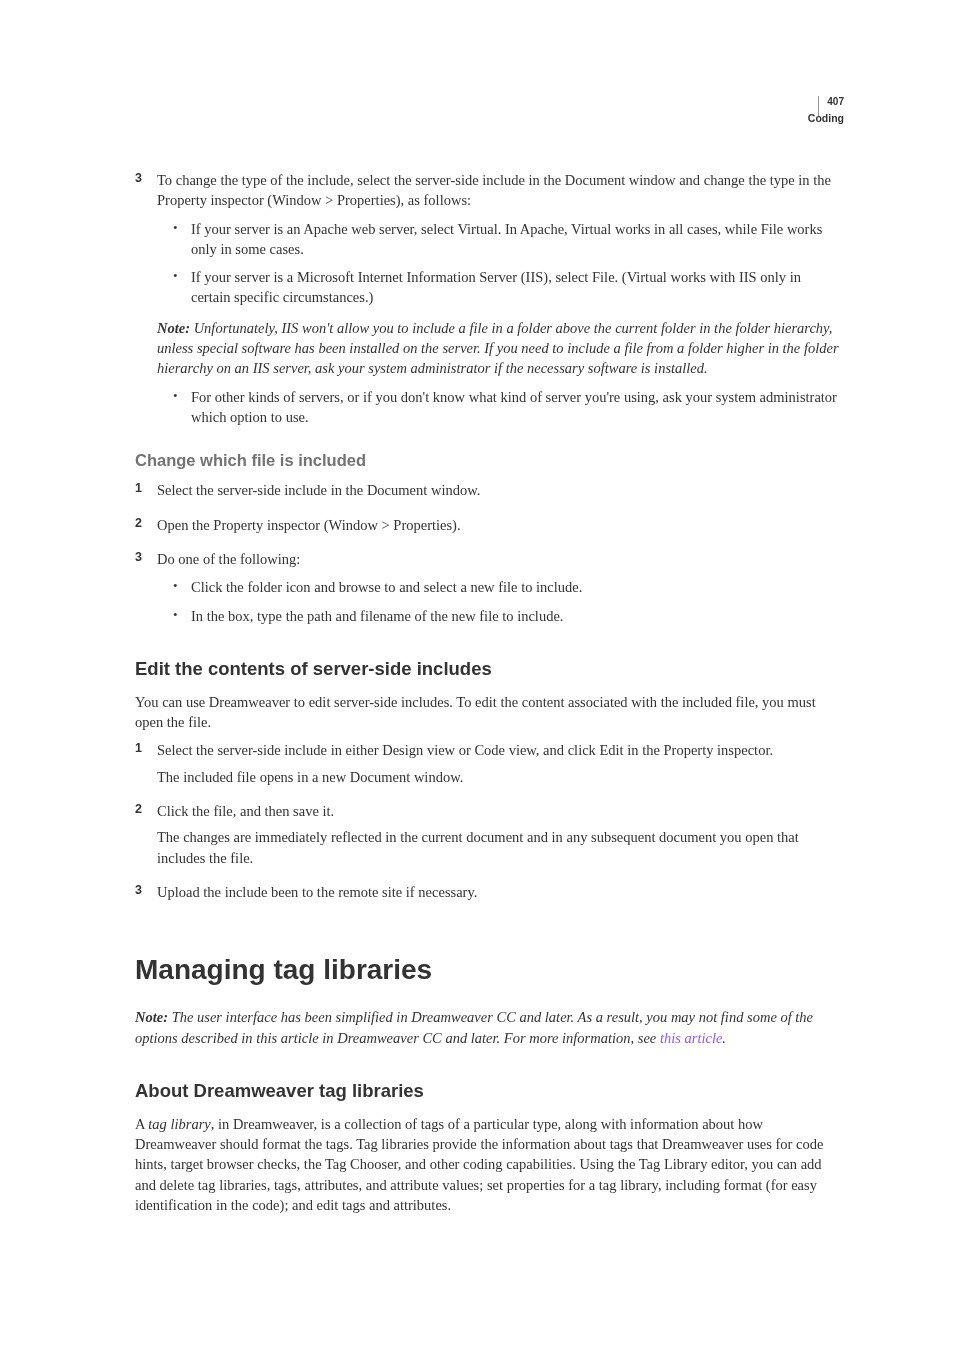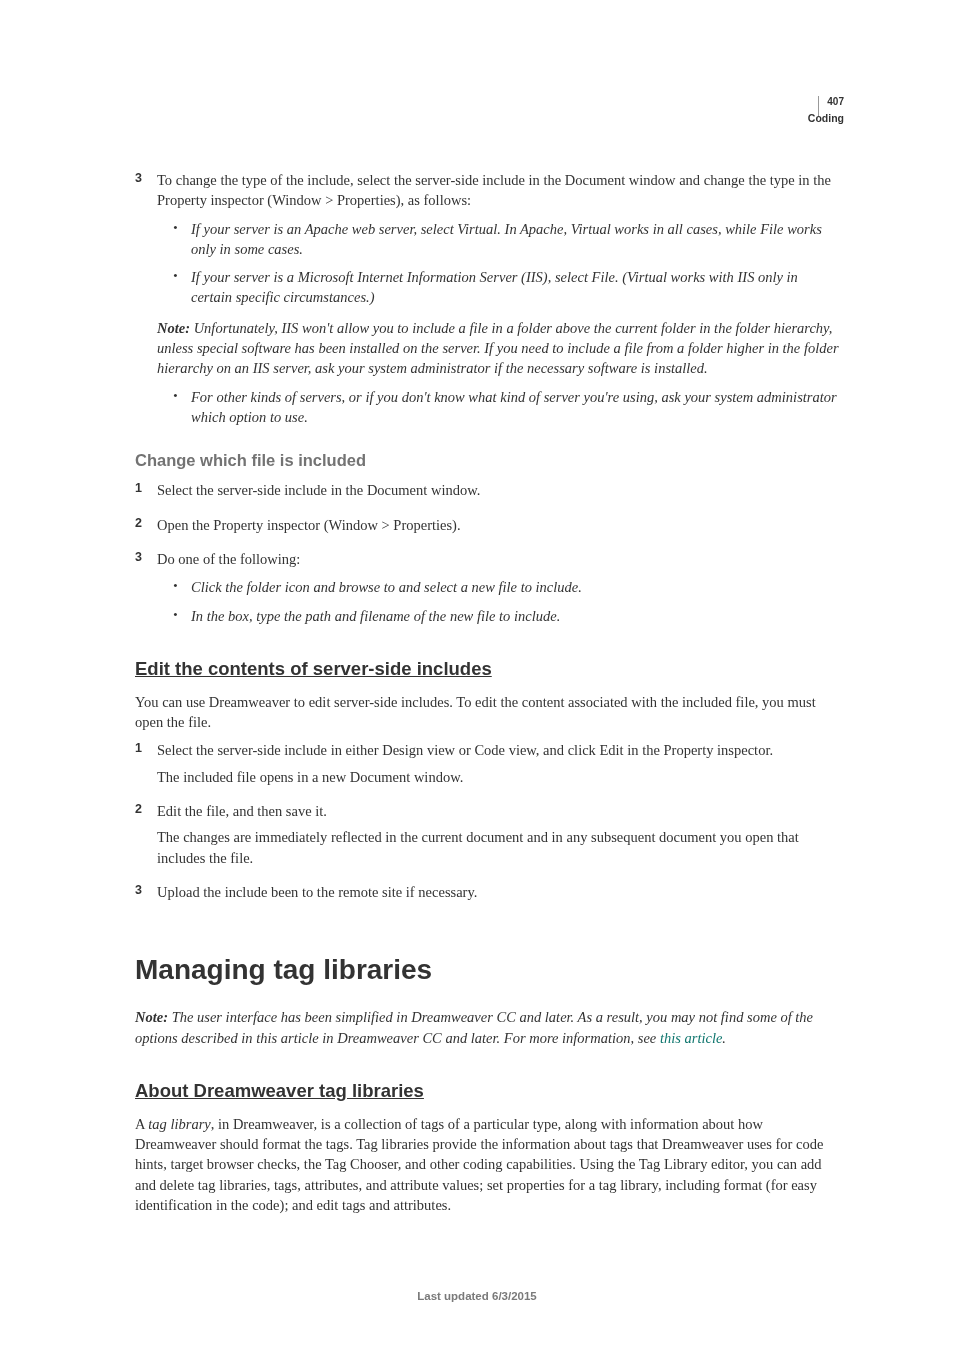--- a/index.html
+++ b/index.html
@@ -61,21 +61,20 @@
     top: 0;
     font-family: "Myriad Pro", "Segoe UI", Arial, sans-serif;
     font-weight: 700;
     font-size: 12.5px;
     color: #333;
   }
   ul.bullist {
     list-style: none;
     padding: 0;
     margin: 8px 6px 0 0;
-    font-style: italic;
   }
   ul.bullist > li {
     position: relative;
     padding-left: 18px;
     margin: 8px 0 0 16px;
   }
   ul.bullist > li::before {
     content: "•";
     position: absolute;
     left: 0;
@@ -95,21 +94,20 @@
     font-size: 16.5px;
     color: #737373;
     margin: 22px 0 8px 0;
   }
   .h2 {
     font-family: "Myriad Pro", "Segoe UI", Arial, sans-serif;
     font-weight: 700;
     font-size: 18.5px;
     color: #333;
     margin: 30px 0 10px 0;
-    text-decoration: underline;
   }
   .h1 {
     font-family: "Myriad Pro", "Segoe UI", Arial, sans-serif;
     font-weight: 700;
     font-size: 28px;
     color: #333;
     margin: 48px 0 14px 0;
   }
   .para {
     margin: 6px 0 8px 0;
@@ -122,21 +120,21 @@
     left: 0;
     right: 0;
     bottom: 48px;
     text-align: center;
     font-family: "Myriad Pro", "Segoe UI", Arial, sans-serif;
     font-weight: 700;
     font-size: 11.5px;
     color: #7a7a7a;
   }
   a.link {
-    color: #0f766e;
+    color: #8b5cf6;
     font-style: italic;
     text-decoration: none;
   }
   .ital { font-style: italic; }
   .top-note {
     margin: 18px 0 22px 0;
     font-size: 14.5px;
     font-style: italic;
   }
   .top-note .boldital { font-style: italic; }
@@ -195,21 +193,21 @@
     <div class="h2">Edit the contents of server-side includes</div>
     <div class="para">You can use Dreamweaver to edit server-side includes. To edit the content associated with the included file, you must open the file.</div>
     <ol class="numlist">
       <li>
         <span class="num">1</span>
         <span>Select the server-side include in either Design view or Code view, and click Edit in the Property inspector.</span>
         <div class="step-sub indent-sub">The included file opens in a new Document window.</div>
       </li>
       <li>
         <span class="num">2</span>
-        <span>Edit the file, and then save it.</span>
+        <span>Click the file, and then save it.</span>
         <div class="step-sub indent-sub">The changes are immediately reflected in the current document and in any subsequent document you open that includes the file.</div>
       </li>
       <li>
         <span class="num">3</span>
         <span>Upload the include been to the remote site if necessary.</span>
       </li>
     </ol>
 
     <div class="h1">Managing tag libraries</div>
 
@@ -217,14 +215,13 @@
       <span class="boldital">Note:</span><span> The user interface has been simplified in Dreamweaver CC and later. As a result, you may not find some of the options described in this article in Dreamweaver CC and later. For more information, see </span><a class="link" href="#">this article</a><span>.</span>
     </div>
 
     <div class="h2">About Dreamweaver tag libraries</div>
     <div class="para">
       <span>A </span><span class="ital">tag library</span><span>, in Dreamweaver, is a collection of tags of a particular type, along with information about how Dreamweaver should format the tags. Tag libraries provide the information about tags that Dreamweaver uses for code hints, target browser checks, the Tag Chooser, and other coding capabilities. Using the Tag Library editor, you can add and delete tag libraries, tags, attributes, and attribute values; set properties for a tag library, including format (for easy identification in the code); and edit tags and attributes.</span>
     </div>
 
   </div>
 
-  <div class="footer">Last updated 6/3/2015</div>
 </div>
 
 </body></html>

